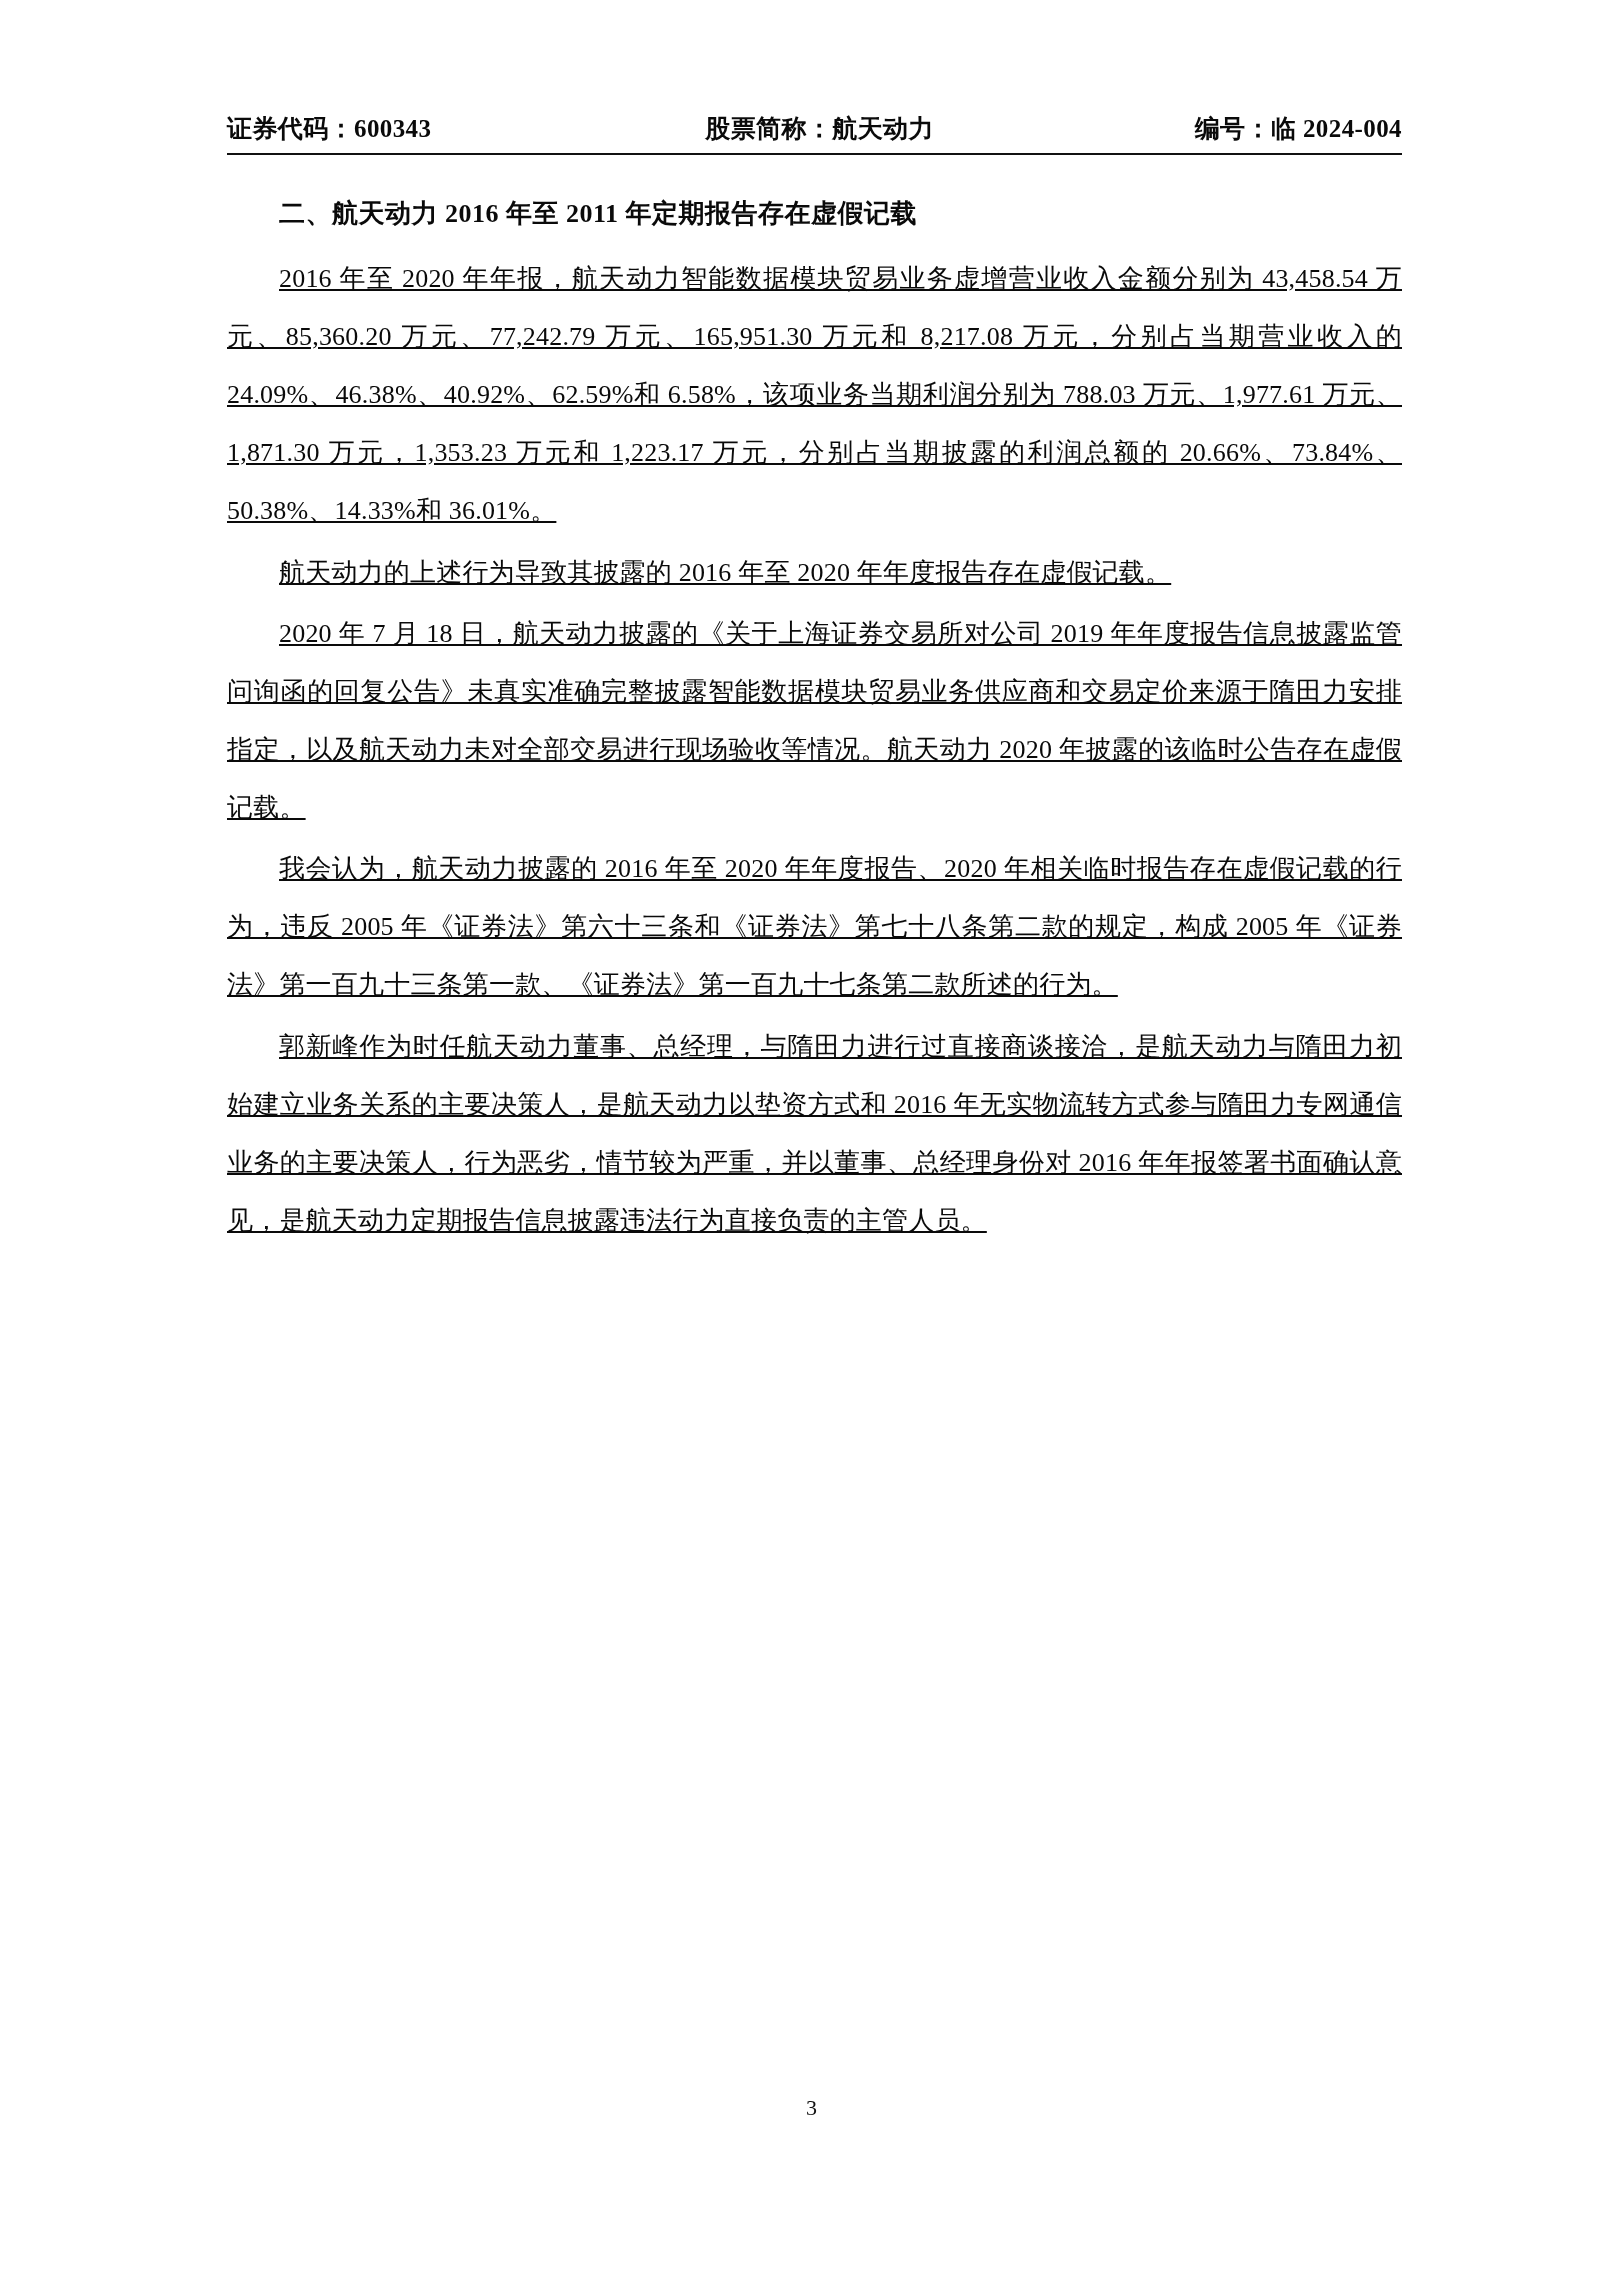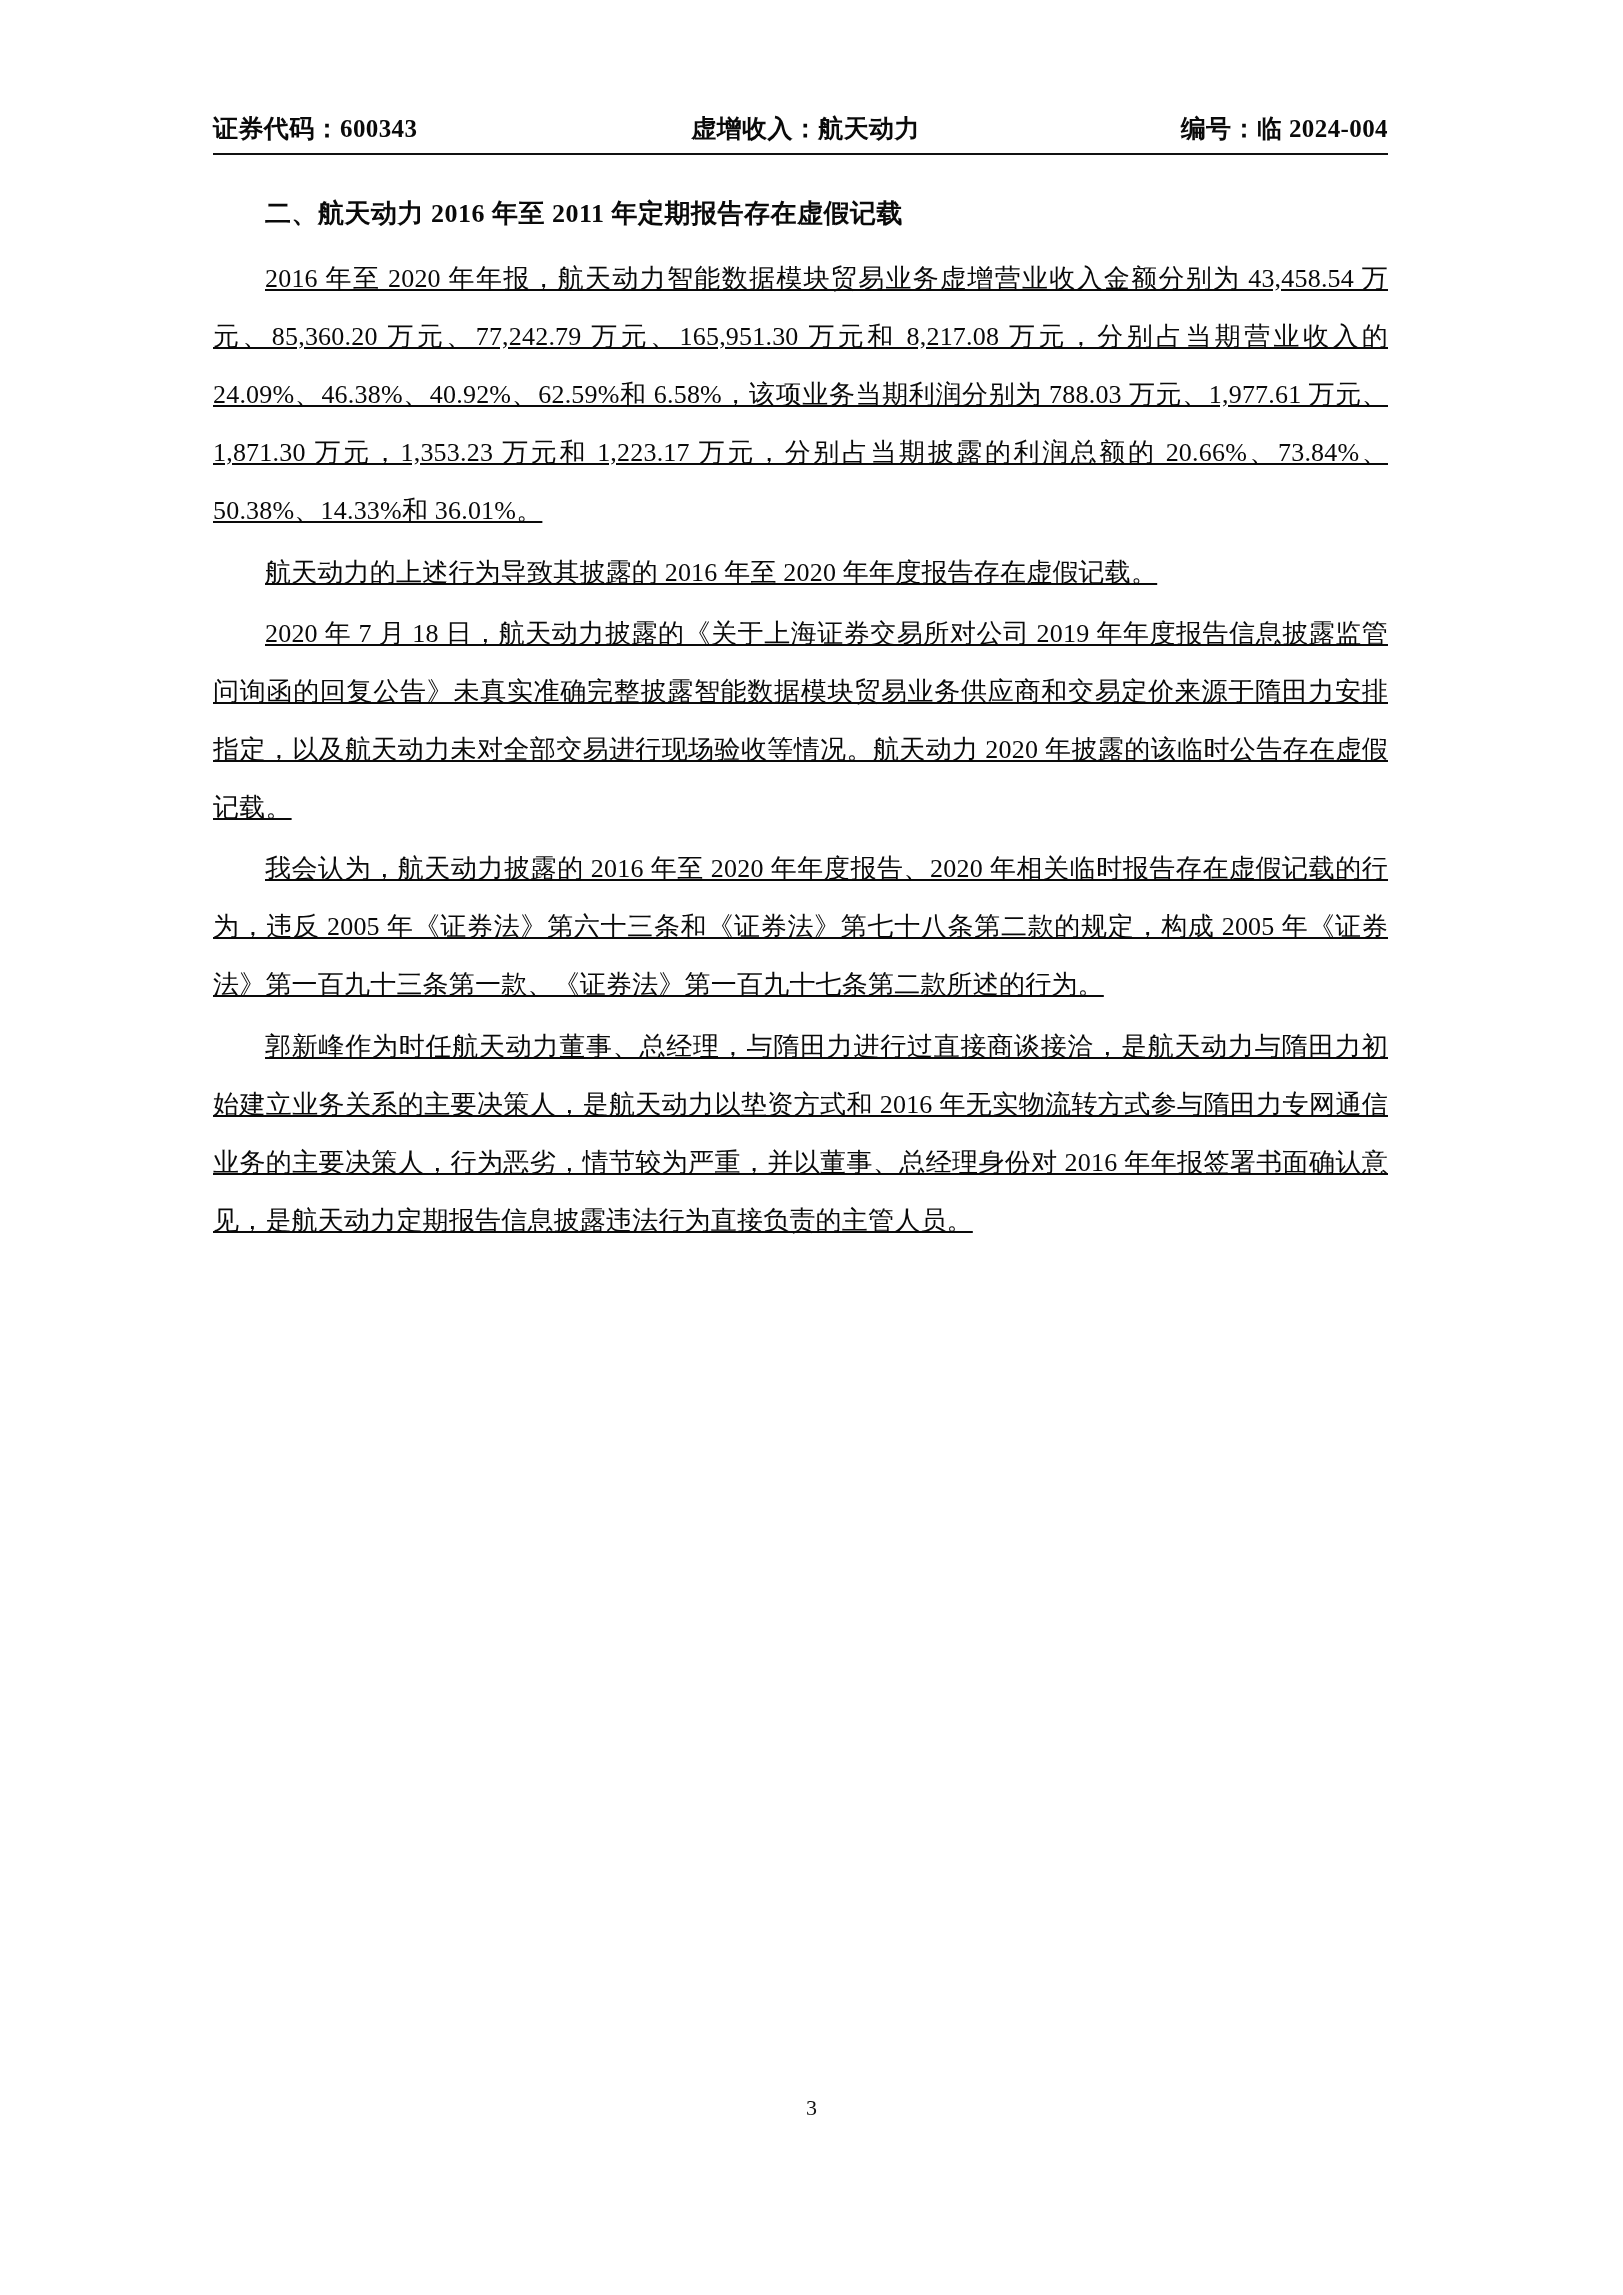--- a/index.html
+++ b/index.html
@@ -15,21 +15,21 @@
     position: relative;
     width: 1623px;
     height: 2295px;
     background: #ffffff;
     box-sizing: border-box;
     margin: 0 auto;
     overflow: hidden;
   }
   .content {
     position: absolute;
-    left: 213px;
+    left: 227px;
     top: 112px;
     width: 1175px;
   }
 
   
   .doc-header {
     display: flex;
     justify-content: space-between;
     align-items: baseline;
     font-weight: bold;
@@ -82,21 +82,21 @@
 </style>
 </head>
 <body>
 
 <div class="page">
 
   <div class="content">
 
     <div class="doc-header">
       <span class="hdr-cell hdr-left">证券代码：600343</span>
-      <span class="hdr-cell hdr-mid">虚增收入：航天动力</span>
+      <span class="hdr-cell hdr-mid">股票简称：航天动力</span>
       <span class="hdr-cell hdr-right">编号：临 2024-004</span>
     </div>
     <div class="header-rule"></div>
 
 
     <h2 class="heading">二、航天动力 2016 年至 2011 年定期报告存在虚假记载</h2>
 
     <p class="para indent">2016 年至 2020 年年报，航天动力智能数据模块贸易业务虚增营业收入金额分别为 43,458.54 万元、85,360.20 万元、77,242.79 万元、165,951.30 万元和 8,217.08 万元，分别占当期营业收入的 24.09%、46.38%、40.92%、62.59%和 6.58%，该项业务当期利润分别为 788.03 万元、1,977.61 万元、1,871.30 万元，1,353.23 万元和 1,223.17 万元，分别占当期披露的利润总额的 20.66%、73.84%、50.38%、14.33%和 36.01%。</p>
 
     <p class="para indent">航天动力的上述行为导致其披露的 2016 年至 2020 年年度报告存在虚假记载。</p>

